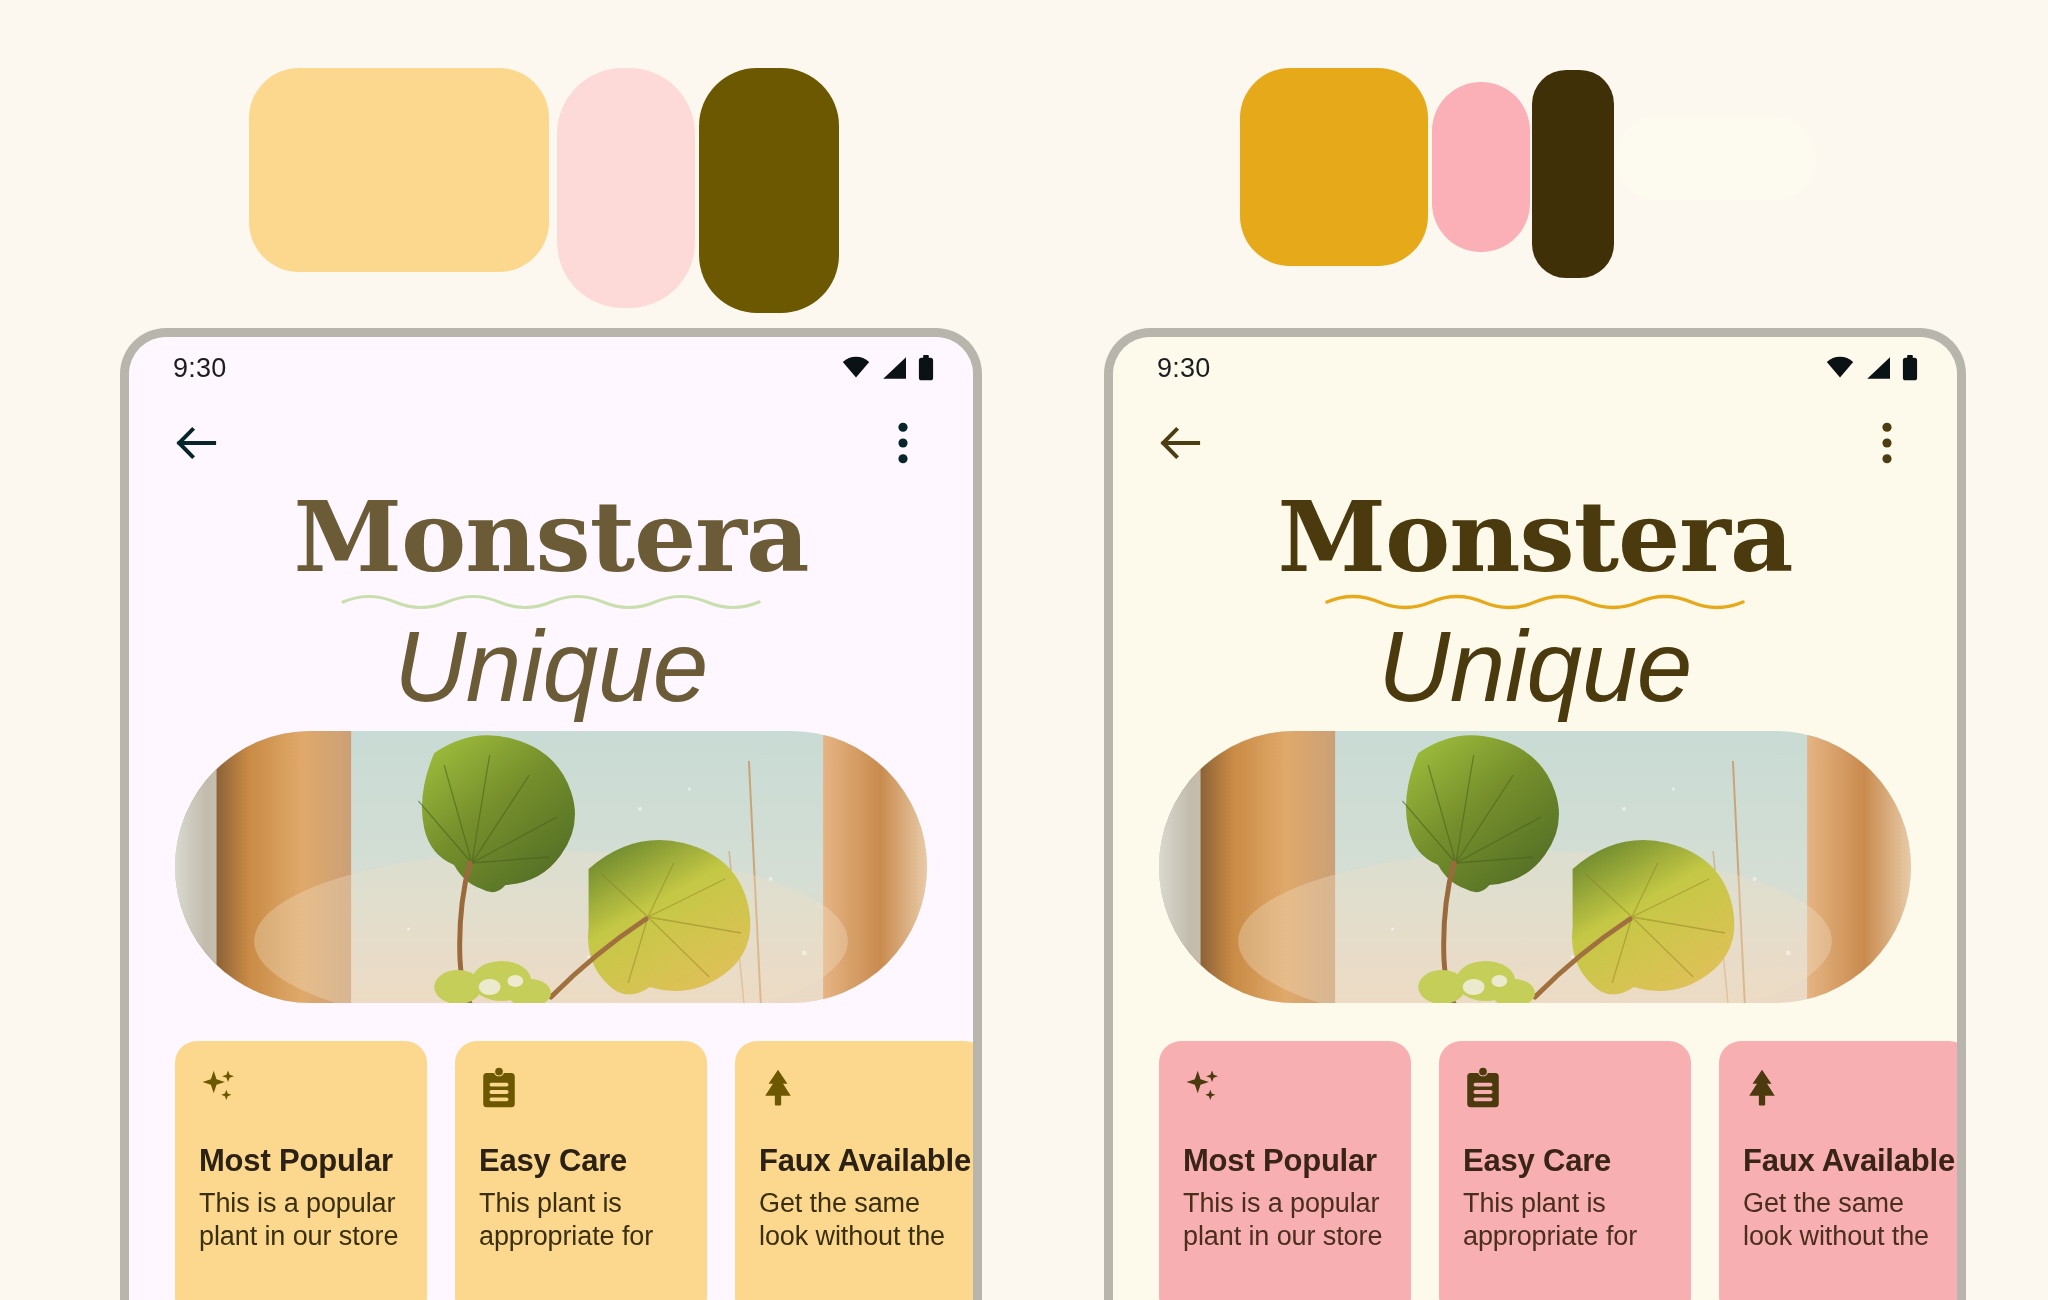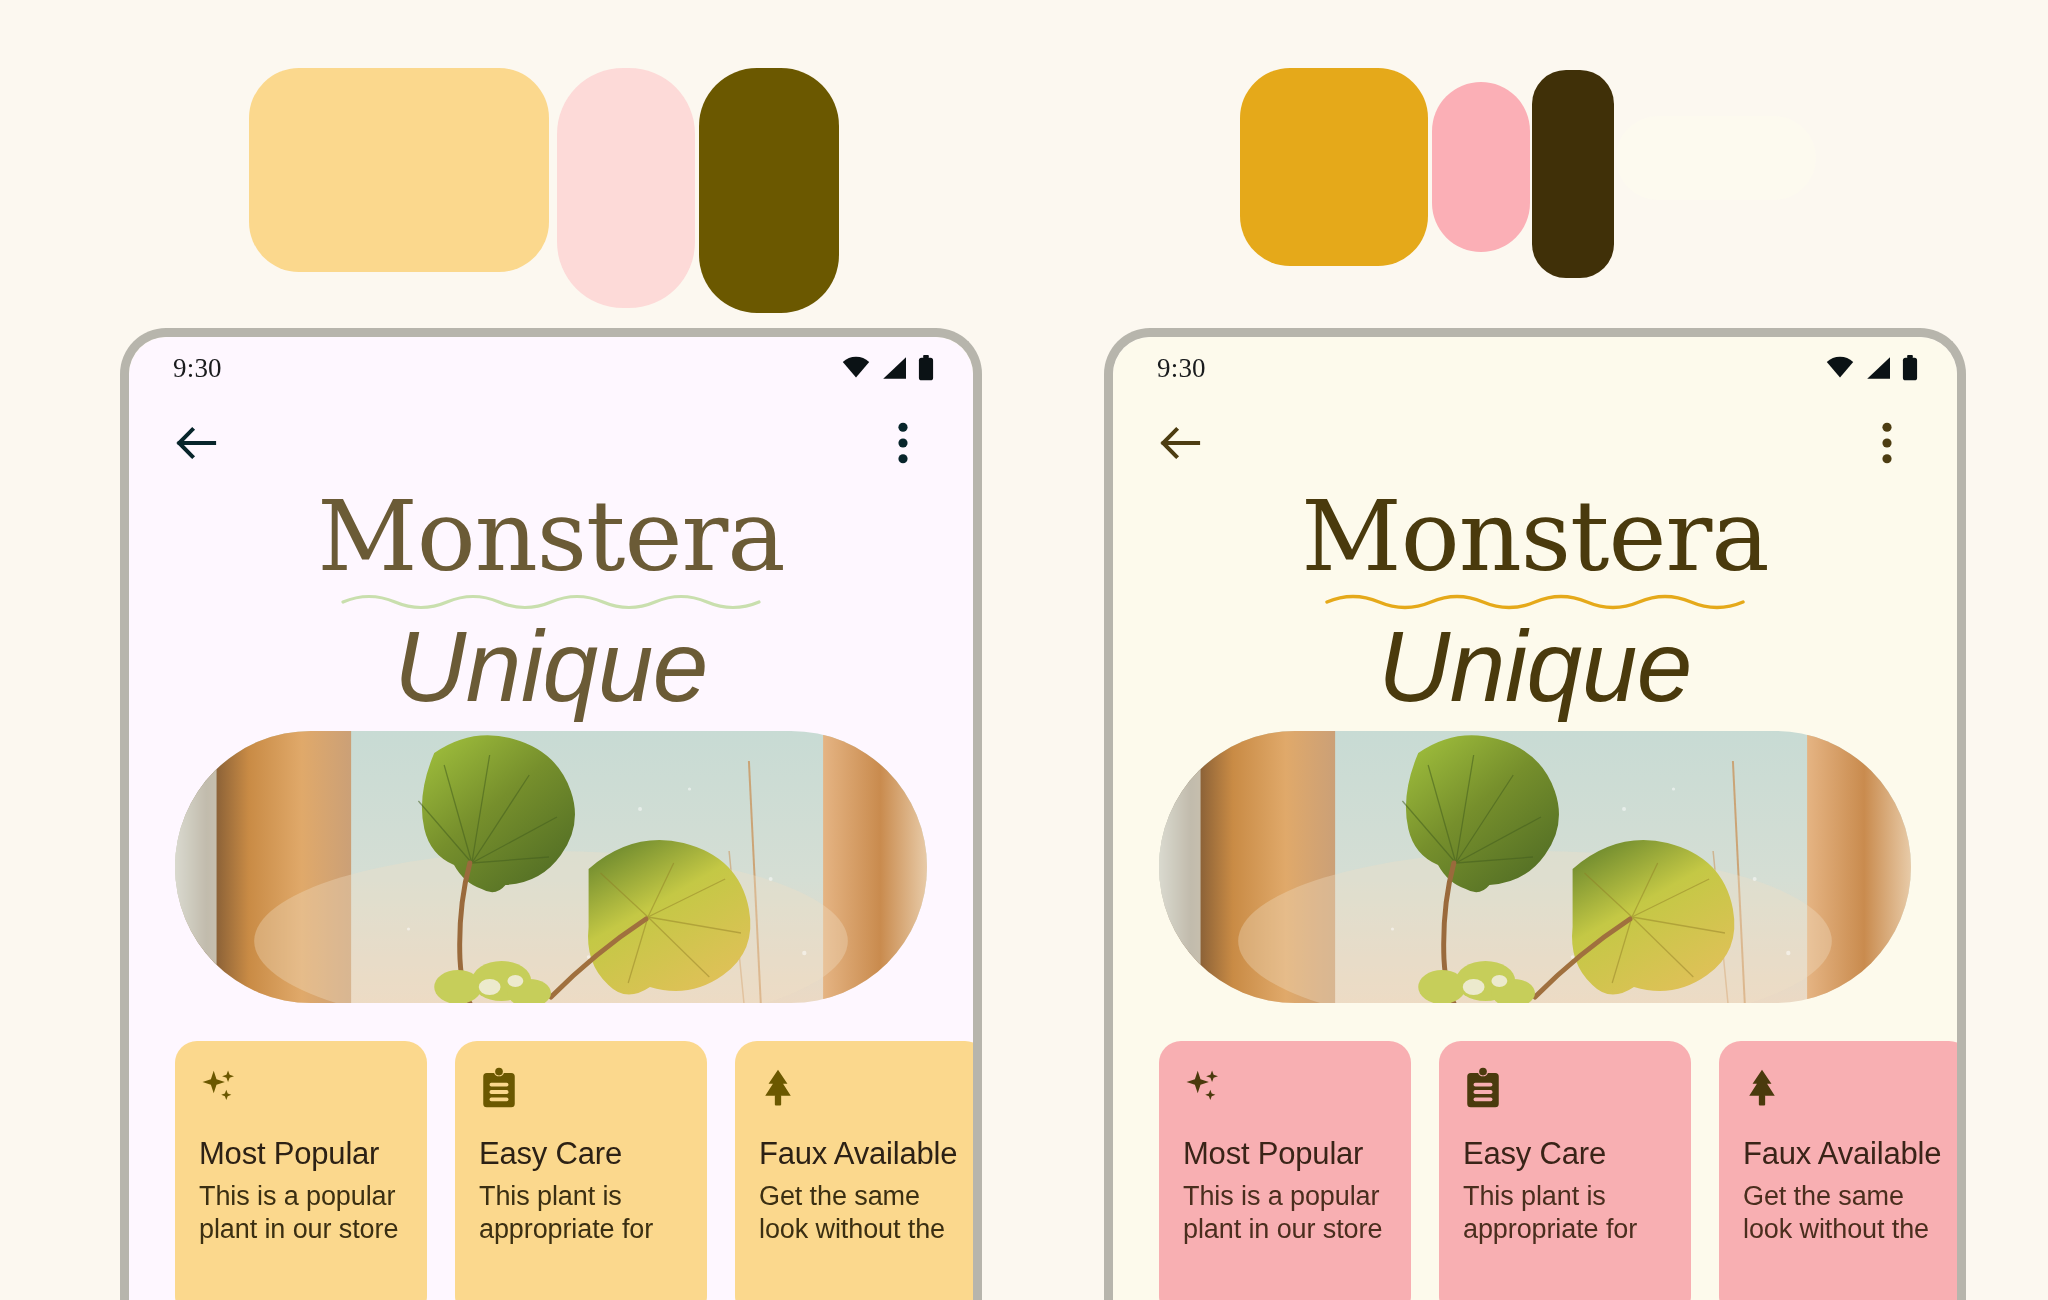--- a/index.html
+++ b/index.html
@@ -29,41 +29,40 @@
     overflow: hidden;
     position: relative;
     display: flex; flex-direction: column;
   }
 
   
   .statusbar {
     height: 62px; flex: none;
     display: flex; align-items: center; justify-content: space-between;
     padding: 0 38px 0 44px;
-    font-family: Liberation Serif, serif;
   }
   .clock { font-size: 27px; font-weight: 500; letter-spacing: .2px; }
   .status-icons { display: flex; align-items: center; gap: 9px; }
 
   
   .appbar {
     height: 88px; flex: none;
     display: flex; align-items: center; justify-content: space-between;
     padding: 0 42px 0 40px;
   }
   .icon-btn {
     width: 56px; height: 56px;
     display: flex; align-items: center; justify-content: center;
   }
 
   
   .title-block { flex: none; text-align: center; padding: 0 18px; }
   .title-line {
     font-family: "DejaVu Serif", "Liberation Serif", serif;
-    font-weight: 400;
+    font-weight: 700;
     font-size: 98px;
     line-height: 1.02;
     letter-spacing: -1px;
   }
   .title-line.thin {
     font-family: "Liberation Sans", sans-serif;
     font-weight: 300;
     font-size: 100px;
     letter-spacing: -.5px;
     font-style: italic;
@@ -89,22 +88,22 @@
   }
   .card {
     flex: none;
     width: 252px;
     border-radius: 22px;
     padding: 26px 24px 20px;
     display: flex; flex-direction: column;
   }
   .card-icon { height: 52px; display: flex; align-items: flex-start; }
   .card-title {
-    font-size: 31px; font-weight: 400;
-    margin-top: 17px; white-space: nowrap;
+    font-size: 31px; font-weight: 700;
+    margin-top: 24px; white-space: nowrap;
     letter-spacing: -.2px;
   }
   .card-body {
     font-size: 27px; line-height: 1.22;
     margin-top: 8px;
     letter-spacing: -.1px;
   }
 </style>
 </head>
 <body>

